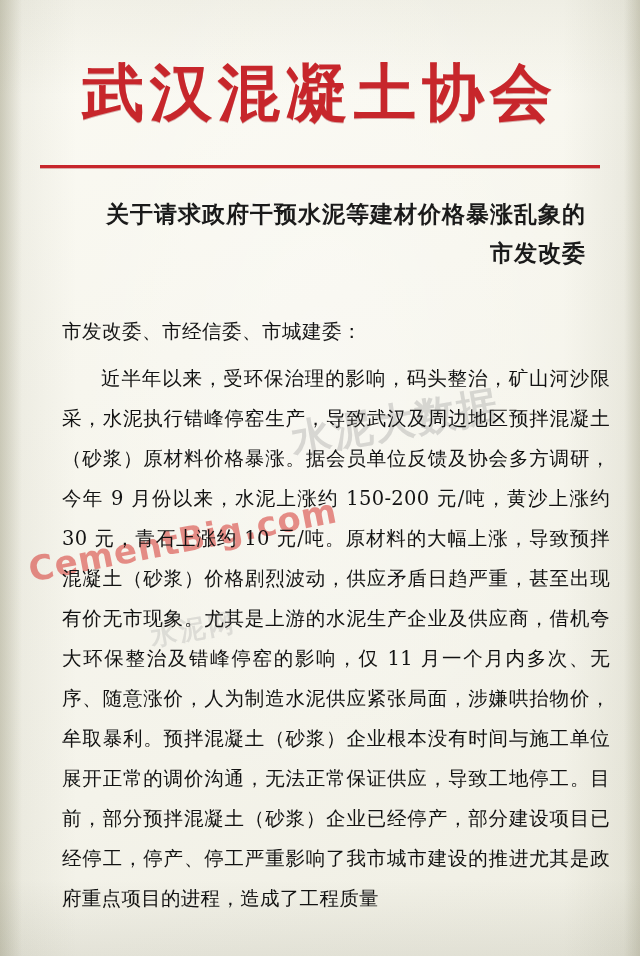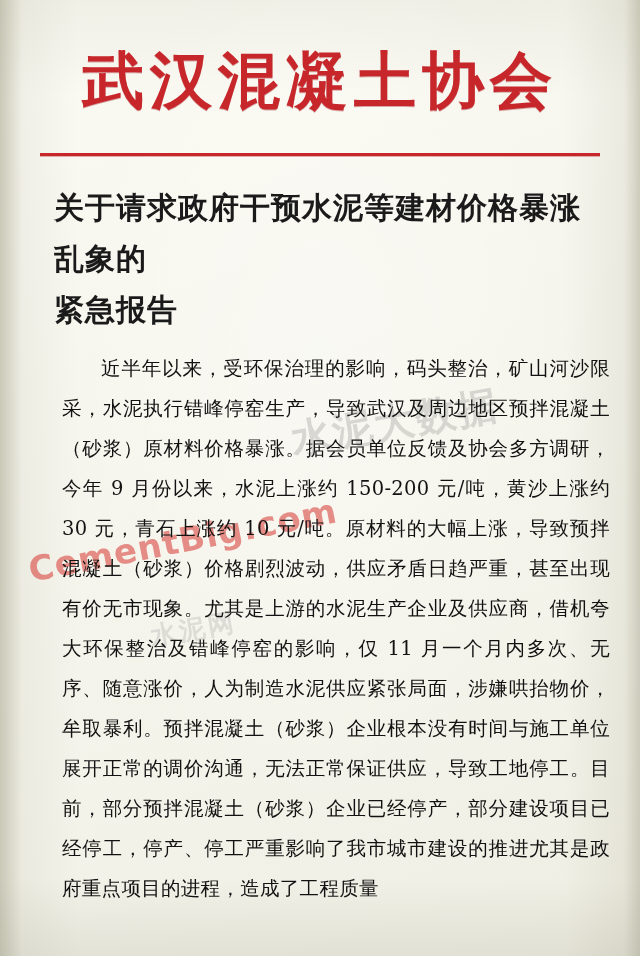--- a/index.html
+++ b/index.html
@@ -46,21 +46,21 @@
     position: absolute;
     right: 0; top: 0;
     width: 16px; height: 100%;
     background: linear-gradient(to left, rgba(210,208,192,0.8), rgba(240,238,228,0));
   }
 
   .masthead {
     position: relative;
     z-index: 3;
     text-align: center;
-    padding: 48px 18px 0 18px;
+    padding: 60px 18px 0 18px;
   }
   .masthead-title {
     font-family: "DejaVu Serif", "Liberation Serif", serif;
     font-weight: 700;
     font-size: 62px;
     line-height: 1.05;
     letter-spacing: 6px;
     color: #c7262b;
     text-shadow: 0 1px 0 rgba(150,20,25,0.35);
     white-space: nowrap;
@@ -72,22 +72,22 @@
     margin: 40px 40px 0 40px;
     height: 3px;
     background: #c7262b;
     box-shadow: 0 1px 0 rgba(170,40,45,0.35);
   }
 
   .doc-title {
     position: relative;
     z-index: 3;
     margin: 26px 54px 14px 54px;
-    text-align: left;
-    font-size: 30px;
+    text-align: right;
+    font-size: 23px;
     line-height: 1.7;
     letter-spacing: 1px;
     color: #1a1a1a;
     font-weight: 600;
   }
 
   .recipient {
     position: relative;
     z-index: 3;
     margin: 46px 62px 0 62px;
@@ -160,19 +160,20 @@
   <div class="watermark wm-red">CementBig.com</div>
 
   <div class="masthead">
     <div class="masthead-title">武汉混凝土协会</div>
   </div>
 
   <div class="rule"></div>
 
   <div class="doc-title">
     <div>关于请求政府干预水泥等建材价格暴涨乱象的</div>
-    <div>紧急报告</div>
+    <div>市发改委</div>
   </div>
 
+  <div class="recipient">市发改委、市经信委、市城建委：</div>
 
   <div class="body-text">近半年以来，受环保治理的影响，码头整治，矿山河沙限采，水泥执行错峰停窑生产，导致武汉及周边地区预拌混凝土（砂浆）原材料价格暴涨。据会员单位反馈及协会多方调研，今年 9 月份以来，水泥上涨约 150-200 元/吨，黄沙上涨约 30 元，青石上涨约 10 元/吨。原材料的大幅上涨，导致预拌混凝土（砂浆）价格剧烈波动，供应矛盾日趋严重，甚至出现有价无市现象。尤其是上游的水泥生产企业及供应商，借机夸大环保整治及错峰停窑的影响，仅 11 月一个月内多次、无序、随意涨价，人为制造水泥供应紧张局面，涉嫌哄抬物价，牟取暴利。预拌混凝土（砂浆）企业根本没有时间与施工单位展开正常的调价沟通，无法正常保证供应，导致工地停工。目前，部分预拌混凝土（砂浆）企业已经停产，部分建设项目已经停工，停产、停工严重影响了我市城市建设的推进尤其是政府重点项目的进程，造成了工程质量</div>
 
 </div>
 
 </body></html>

